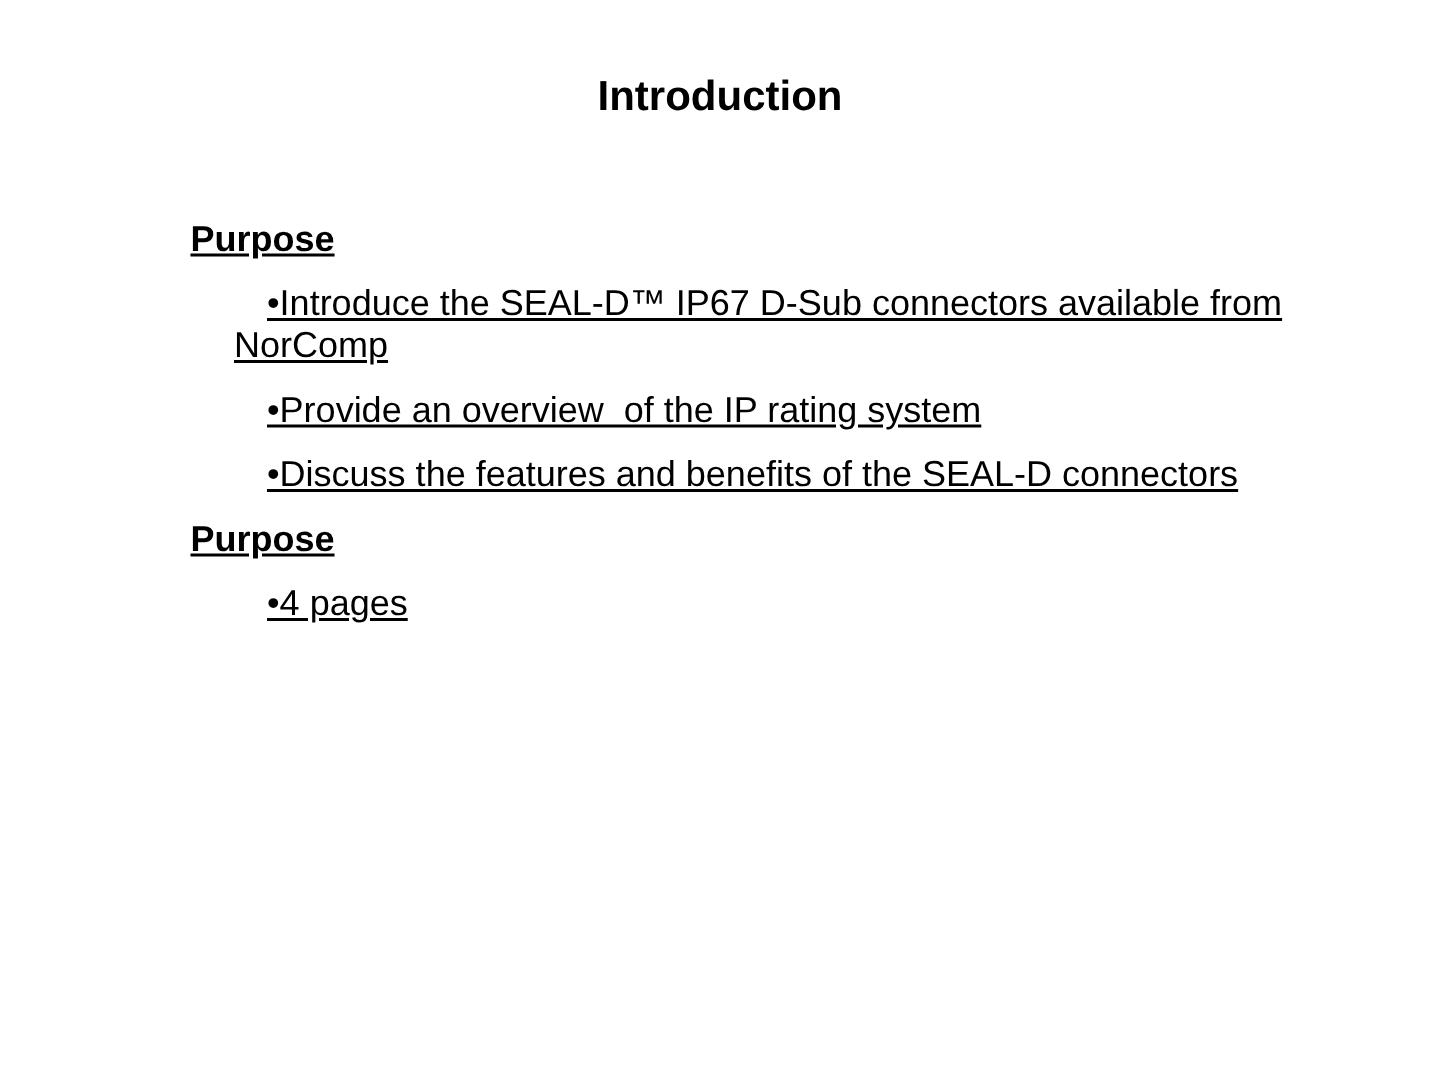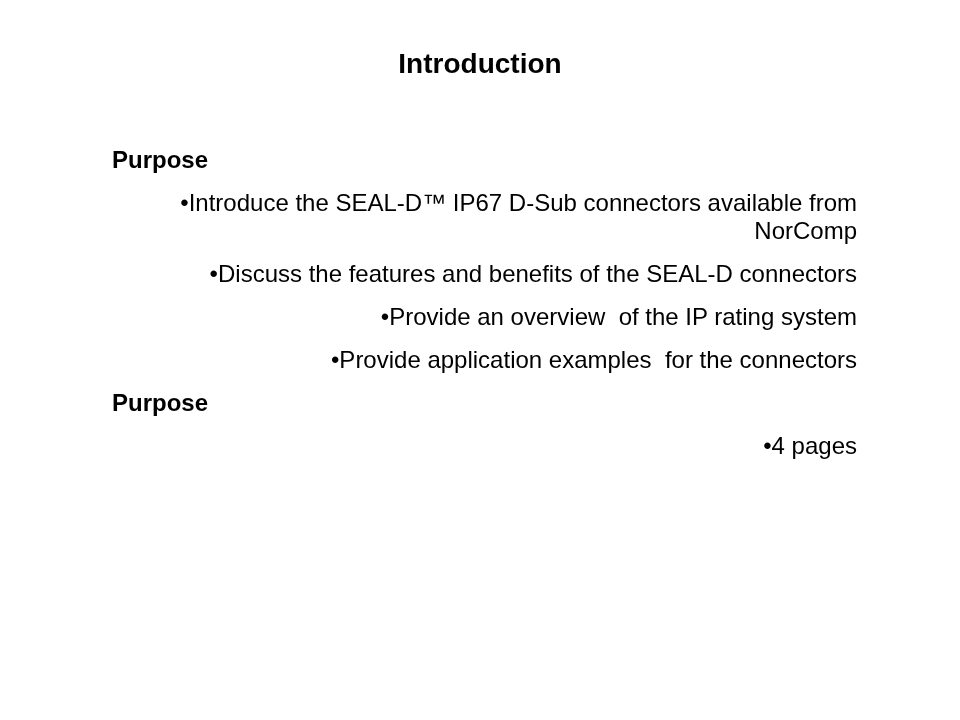--- a/index.html
+++ b/index.html
@@ -24,58 +24,57 @@
     margin: 0;
     text-align: center;
     font-size: 28px;
     font-weight: bold;
     line-height: 34px;
     letter-spacing: 0;
   }
   .slide-body {
     position: absolute;
     top: 146px;
-    left: 112px;
+    left: 127px;
     width: 745px;
+    text-decoration: underline;
   }
   .section-heading {
     margin: 0 0 15px 0;
     font-size: 24px;
     font-weight: bold;
     line-height: 28px;
   }
   .bullet-item {
     margin: 0 0 15px 29px;
     font-size: 24px;
     font-weight: normal;
     line-height: 28px;
     text-indent: 22px;
     white-space: pre-wrap;
-    text-align: right;
   }
 </style>
 </head>
 <body>
 
 <div class="slide">
 
   <h1 class="slide-title">Introduction</h1>
 
   <div class="slide-body">
 
     <h2 class="section-heading">Purpose</h2>
 
     <p class="bullet-item">•Introduce the SEAL-D™ IP67 D-Sub connectors available from
 NorComp</p>
 
 
+    <p class="bullet-item">•Provide an overview  of the IP rating system</p>
+
     <p class="bullet-item">•Discuss the features and benefits of the SEAL-D connectors</p>
 
-    <p class="bullet-item">•Provide an overview  of the IP rating system</p>
-
-    <p class="bullet-item">•Provide application examples  for the connectors</p>
 
     <h2 class="section-heading">Purpose</h2>
 
     <p class="bullet-item">•4 pages</p>
 
   </div>
 </div>
 
 </body></html>

